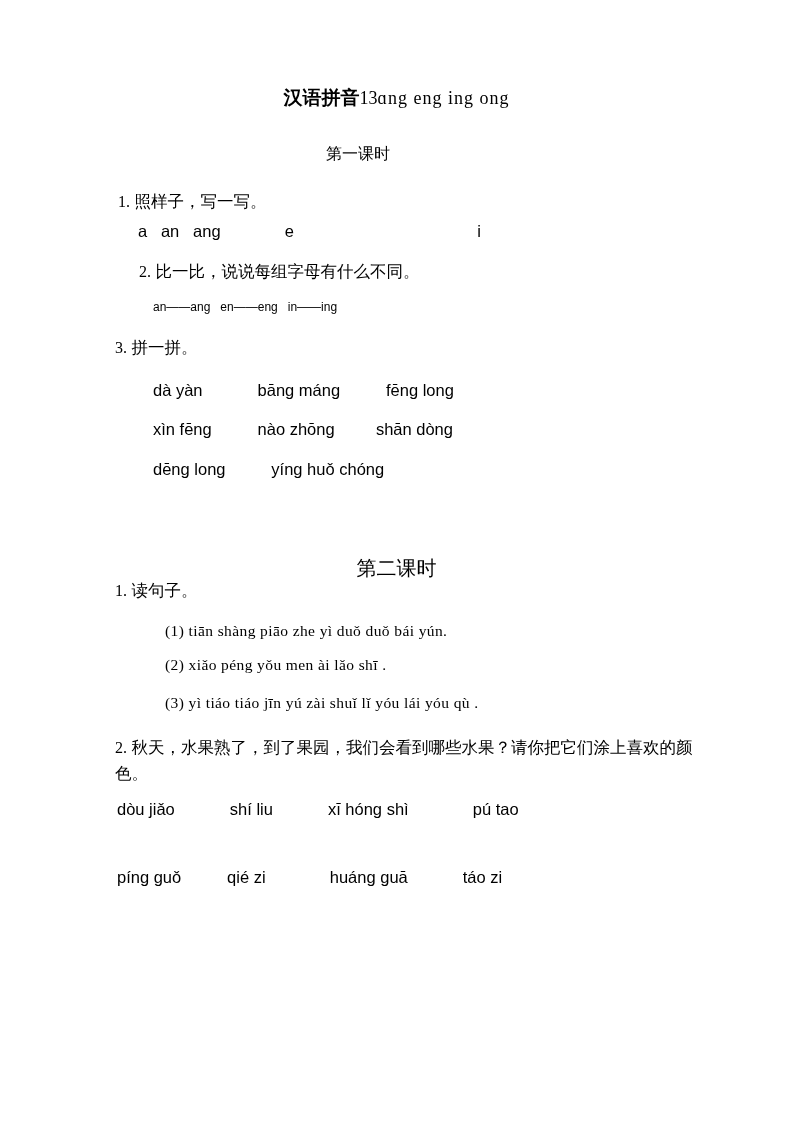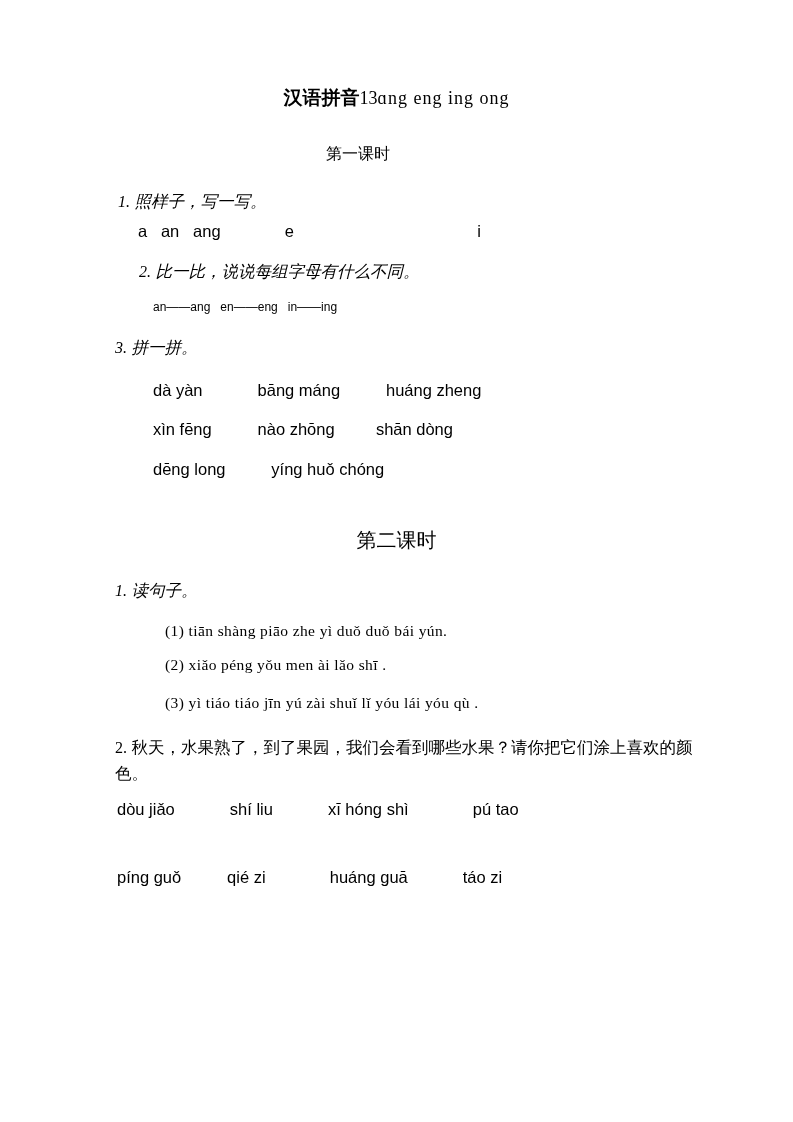--- a/index.html
+++ b/index.html
@@ -55,38 +55,37 @@
     top: 146px;
     width: 716px;
     text-align: center;
     font-family: "Liberation Sans", "DejaVu Sans", sans-serif;
     font-size: 16px;
     line-height: 1;
   }
   .session-2 {
     position: absolute;
     left: 0;
-    top: 530px;
+    top: 558px;
     width: 793px;
     text-align: center;
     font-family: "Liberation Sans", "DejaVu Sans", sans-serif;
     font-size: 20px;
     line-height: 1;
   }
 
   
   .t {
     position: absolute;
     white-space: pre;
     line-height: 1.1;
   }
   .q {            
     font-family: "Liberation Sans", "DejaVu Sans", sans-serif;
     font-size: 16.5px;
-    font-style: italic;
   }
   .q .idx {
     font-family: "Liberation Serif", "DejaVu Serif", serif;
     font-size: 16px;
   }
   .py-row {       
     font-family: "Liberation Sans", "DejaVu Sans", sans-serif;
     font-size: 16.5px;
   }
   .py-serif {     
@@ -123,21 +122,21 @@
   <div class="t q" style="left:118px; top:192px;"><span class="idx">1.</span> <span>照样子，写一写。</span></div>
 
   <div class="t py-row" style="left:138px; top:222px;">a   an   ang              e                                        i</div>
 
   <div class="t q" style="left:115px; top:262px;margin-left:24px;"><span class="idx">2.</span> <span>比一比，说说每组字母有什么不同。</span></div>
 
   <div class="t compare" style="left:153px; top:301px;">an——ang   en——eng   in——ing</div>
 
   <div class="t q" style="left:115px; top:338px;"><span class="idx">3.</span> <span>拼一拼。</span></div>
 
-  <div class="t py-row" style="left:153px; top:381px;">dà yàn            bāng máng          huáng zheng</div>
+  <div class="t py-row" style="left:153px; top:381px;">dà yàn            bāng máng          fēng long</div>
   <div class="t py-row" style="left:153px; top:420px;">xìn fēng          nào zhōng         shān dòng</div>
   <div class="t py-row" style="left:153px; top:460px;">dēng long          yíng huǒ chóng</div>
 
   <div class="session-2">第二课时</div>
 
   <div class="t q" style="left:115px; top:581px;"><span class="idx">1.</span> <span>读句子。</span></div>
 
   <div class="t py-serif" style="left:165px; top:622px;">(1) tiān shàng piāo zhe yì duǒ duǒ bái yún.</div>
   <div class="t py-serif" style="left:165px; top:656px;">(2) xiǎo péng yǒu men ài lǎo shī .</div>
   <div class="t py-serif" style="left:165px; top:694px;">(3) yì tiáo tiáo jīn yú zài shuǐ lǐ yóu lái yóu qù .</div>

